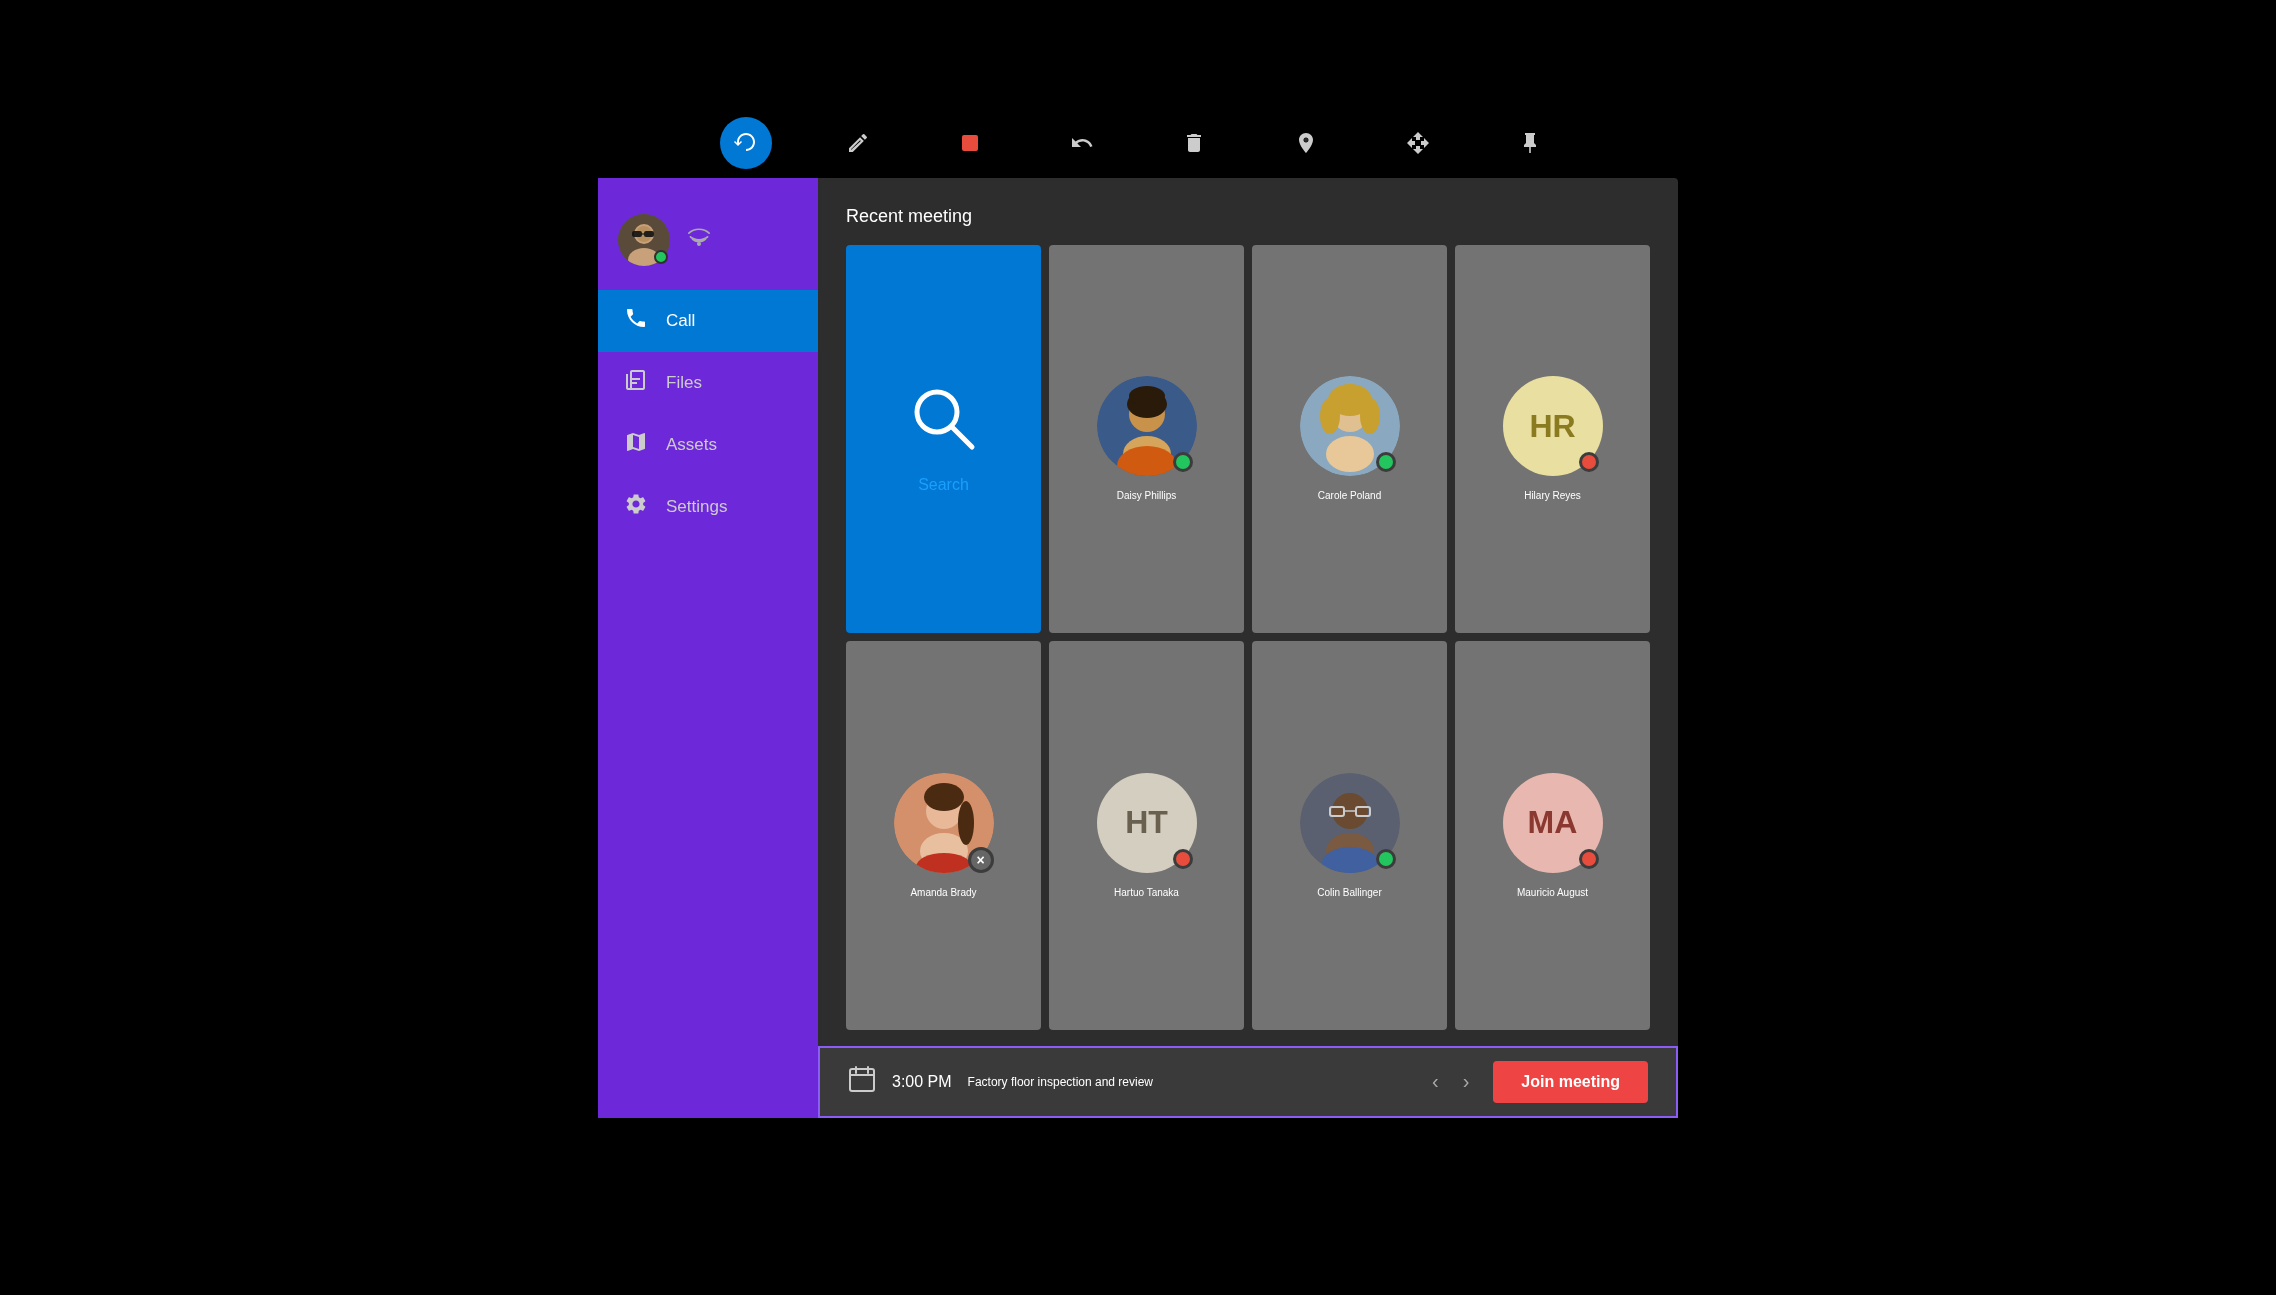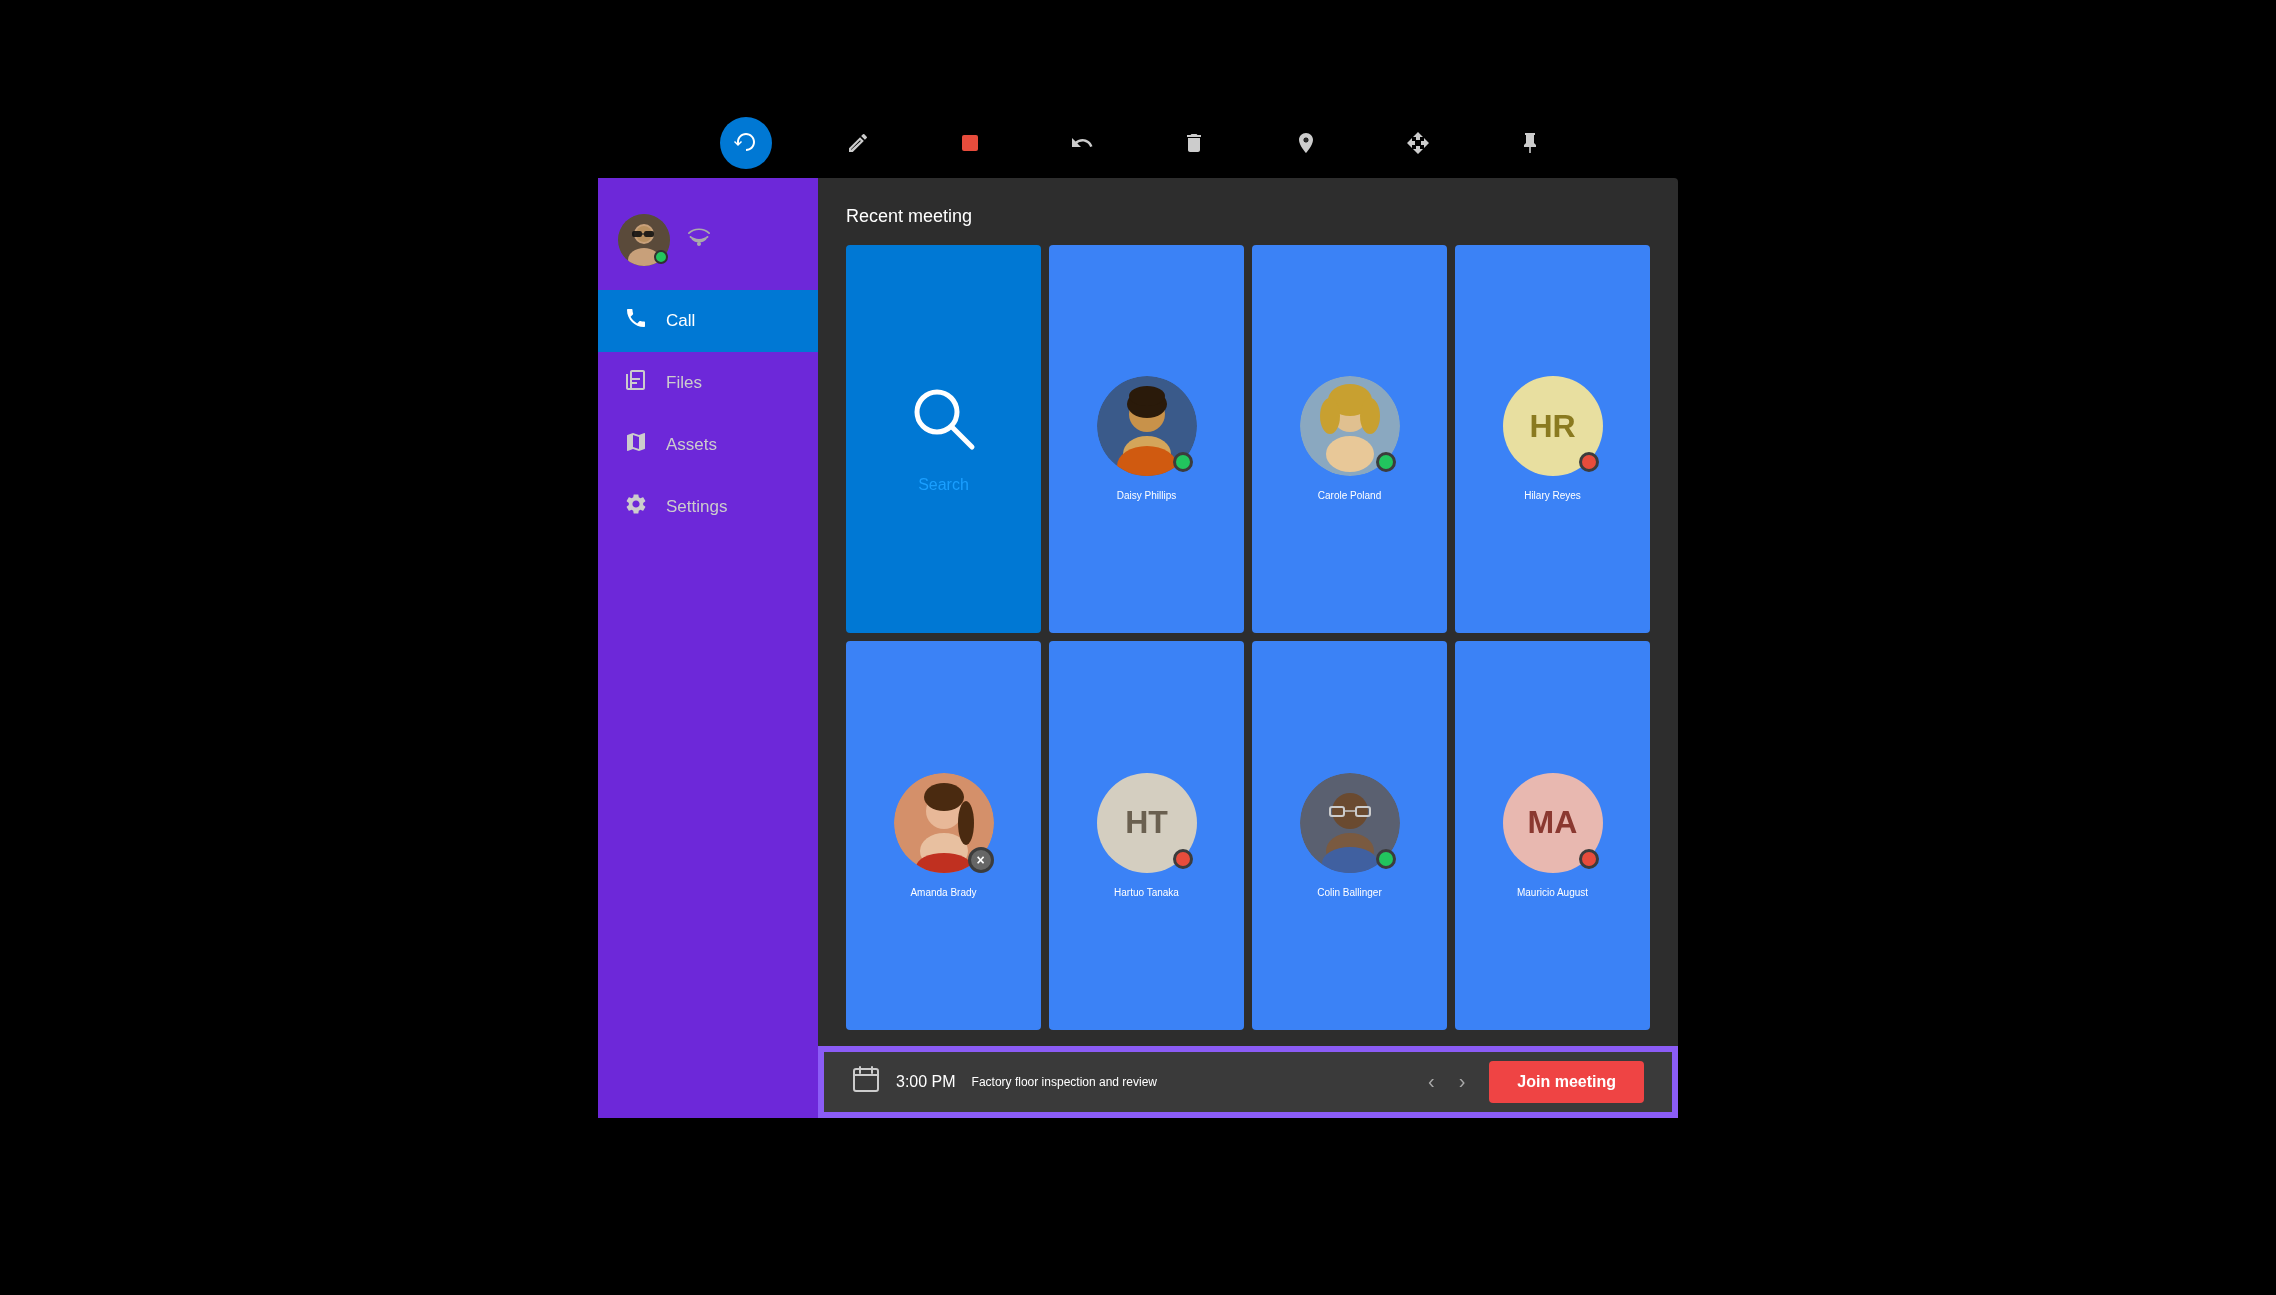--- a/index.html
+++ b/index.html
@@ -133,21 +133,21 @@
       margin-bottom: 18px;
     }
     
     .contacts-grid {
       display: grid;
       grid-template-columns: repeat(4, 1fr);
       gap: 8px;
       flex: 1;
     }
     .contact-card {
-      background: #3b82f6;
+      background: #737373;
       border-radius: 4px;
       display: flex;
       flex-direction: column;
       align-items: center;
       justify-content: center;
       cursor: pointer;
       padding: 20px 10px;
       min-height: 180px;
       transition: background 0.15s;
     }
@@ -170,21 +170,21 @@
       color: #1a9fff;
       font-size: 16px;
       font-weight: 500;
     }
     
     .meeting-bar {
       margin: 16px -28px 0 -28px;
       padding: 11px 28px;
       height: 72px;
       background: #3a3a3a;
-      border: 6px solid #8b5cf6;
+      border: 2px solid #8b5cf6;
       display: flex;
       align-items: center;
       gap: 16px;
       flex-shrink: 0;
     }
     .meeting-icon {
       color: #ccc;
       font-size: 22px;
       flex-shrink: 0;
     }

